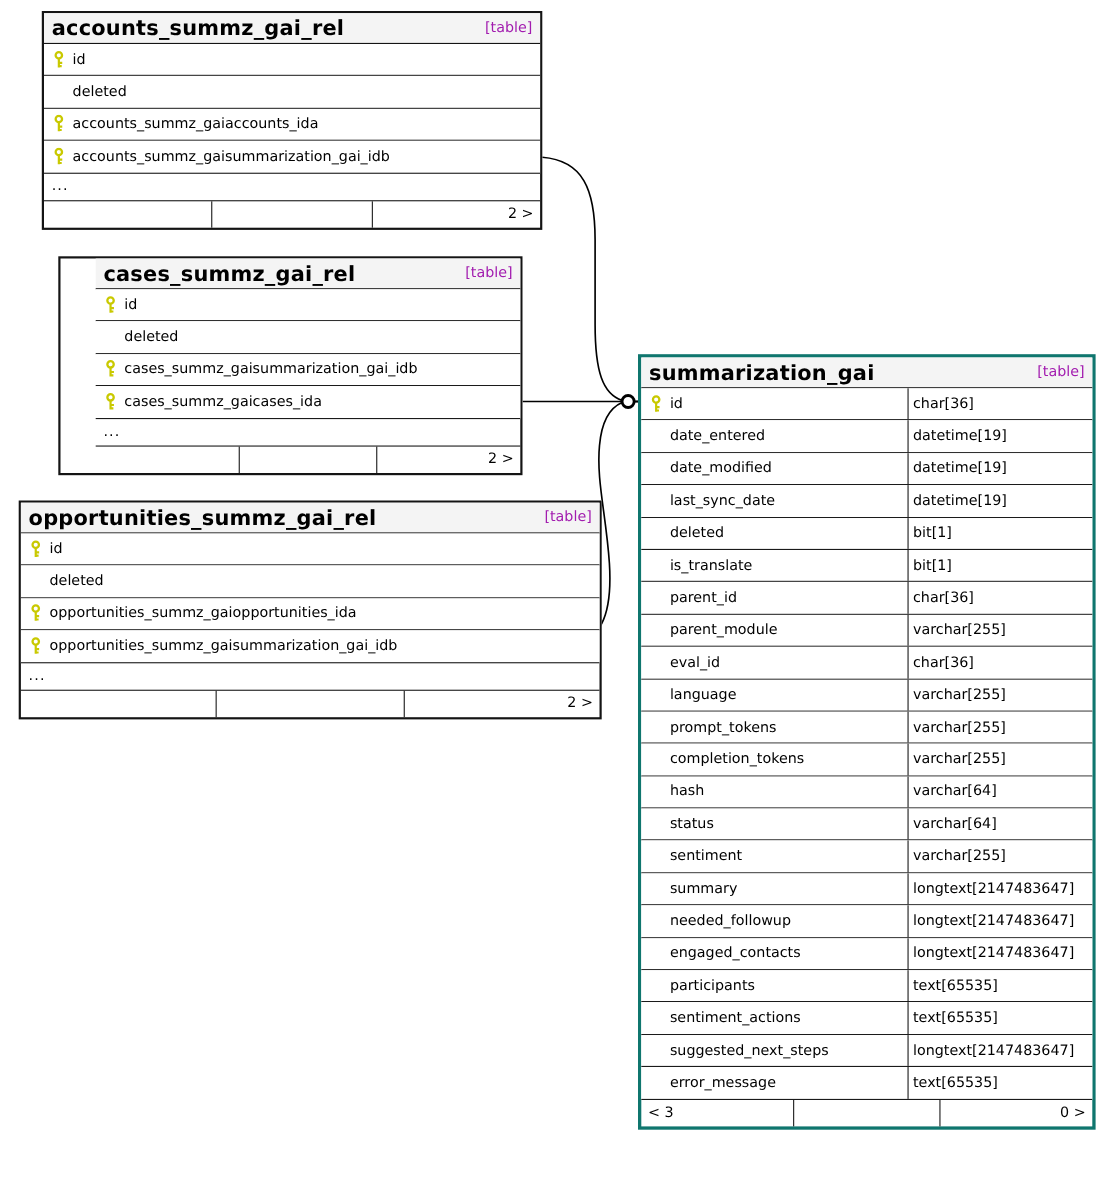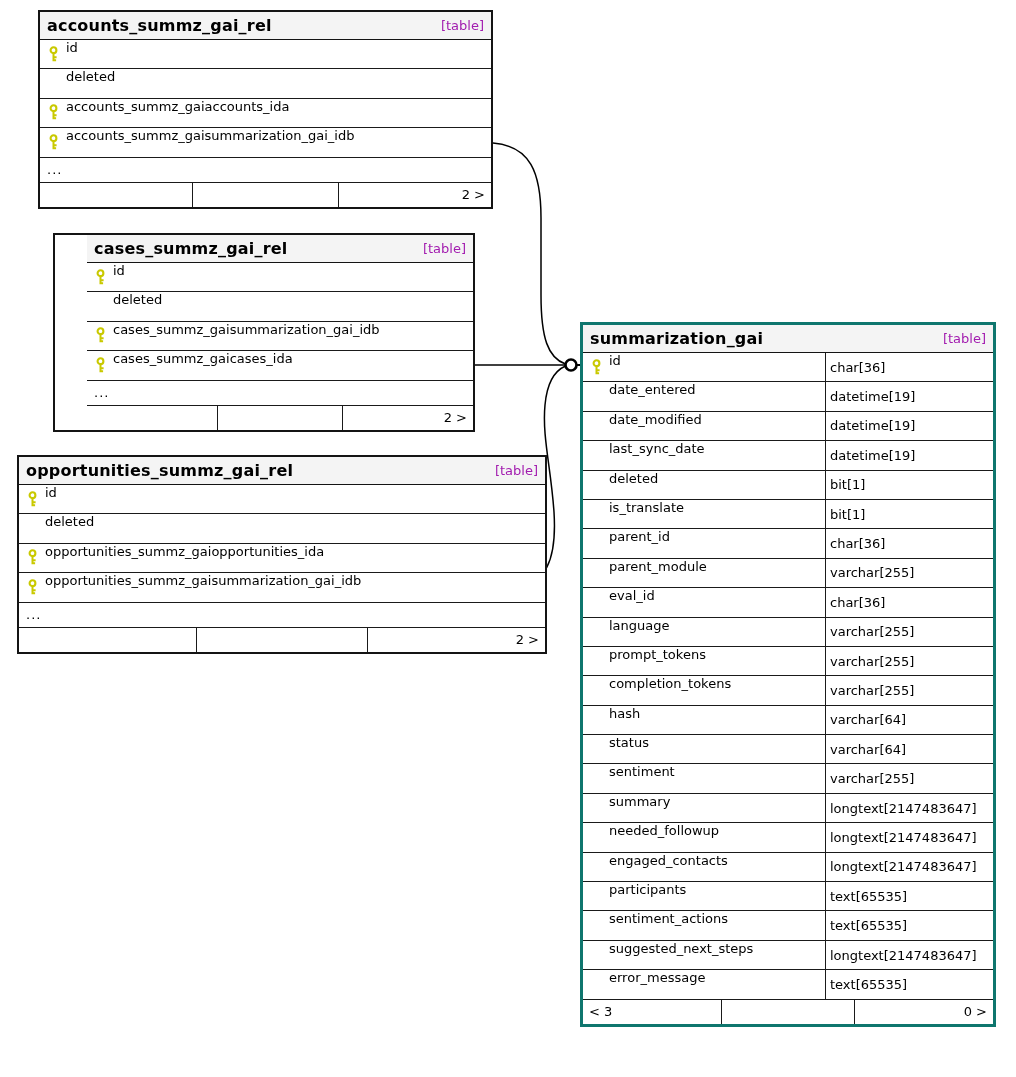--- a/index.html
+++ b/index.html
@@ -7,25 +7,25 @@
   body { font-family:"DejaVu Sans","Liberation Sans",sans-serif; color:#000; }
   .canvas { position:relative; width:1016px; height:1077px; background:#fff; overflow:hidden; }
 
   .rel-svg { position:absolute; left:0; top:0; width:1016px; height:1077px; pointer-events:none; }
 
   .table-card { position:absolute; background:#fff; border:2px solid #141414; font-size:13px; }
   .table-card.main { border:3px solid #0f766e; }
 
   .t-header { height:28px; background:#f4f4f4; display:flex; align-items:center;
               justify-content:space-between; padding:0 7px; border-bottom:1.6px solid #141414; }
-  .t-name { font-weight:bold; font-size:16px; letter-spacing:0.2px; cursor:pointer; }
+  .t-name { font-weight:bold; font-size:19px; letter-spacing:0.2px; cursor:pointer; }
   .t-badge { font-size:13px; color:#a21caf; }
 
   .t-row { display:flex; align-items:stretch; height:29.4px; border-bottom:1.4px solid #1a1a1a; background:#fff; }
-  .row-left { display:flex; flex:1; min-width:0; }
+  .row-left { display:flex; align-items:center; flex:1; min-width:0; }
   .table-card.main .row-left { flex:0 0 242px; }
   .key-cell { width:26px; display:flex; align-items:center; justify-content:center; flex:none; }
   .col-name { white-space:nowrap; }
   .col-type { flex:1; border-left:1.4px solid #1a1a1a; display:flex; align-items:center;
               padding-left:4px; white-space:nowrap; }
 
   .t-ellipsis { height:25px; display:flex; align-items:center; padding-left:7px;
                 border-bottom:1.4px solid #1a1a1a; letter-spacing:1px; }
 
   .t-footer { height:24px; display:flex; align-items:stretch; }

